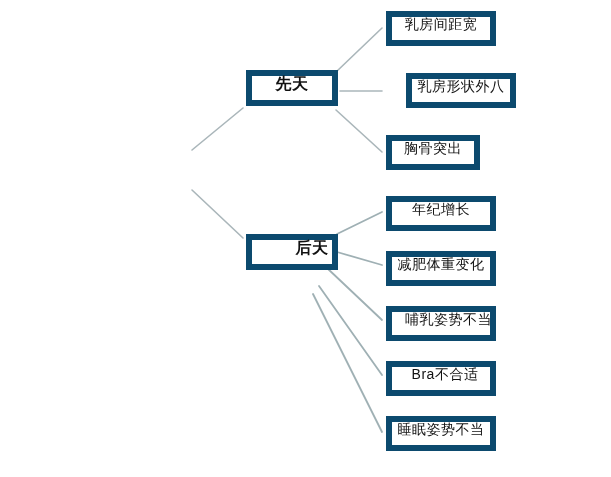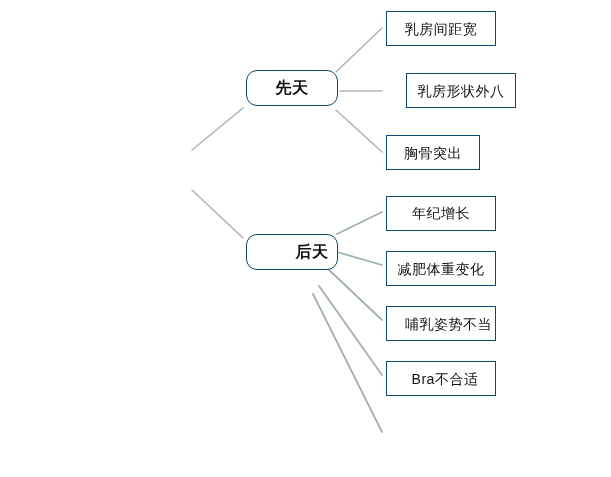--- a/index.html
+++ b/index.html
@@ -22,41 +22,39 @@
     position: absolute;
     left: 0;
     top: 0;
     width: 611px;
     height: 477px;
   }
   .node {
     position: absolute;
     box-sizing: border-box;
     background: #ffffff;
-    border: 1px solid #0c4a6e;
+    border: 6px solid #0c4a6e;
     display: flex;
-    align-items: center;
     justify-content: center;
     color: #111111;
     letter-spacing: 0.5px;
     white-space: nowrap;
     z-index: 2;
   }
   .node-label {
     display: block;
     line-height: 1;
   }
   .node-root {
     font-size: 17px;
     font-weight: 700;
   }
   .node-branch {
     font-size: 16px;
     font-weight: 700;
-    border-radius: 11px;
   }
   .node-leaf {
     font-size: 14px;
     font-weight: 500;
   }
 </style>
 </head>
 <body>
 
 <div id="diagram-root">
@@ -93,30 +91,33 @@
   </div>
 
   <div class="node node-leaf" style="left:386px; top:73px; width:110px; height:35px;margin-left:20px;">
     <span class="node-label">乳房形状外八</span>
   </div>
 
   <div class="node node-leaf" style="left:386px; top:135px; width:94px; height:35px;">
     <span class="node-label">胸骨突出</span>
   </div>
 
-  <div class="node node-leaf" style="left:386px; top:196px; width:110px; height:35px;font-family:Liberation Mono, monospace;">
+  <div class="node node-leaf" style="left:386px; top:196px; width:110px; height:35px;">
     <span class="node-label">年纪增长</span>
   </div>
 
   <div class="node node-leaf" style="left:386px; top:251px; width:110px; height:35px;">
     <span class="node-label">减肥体重变化</span>
   </div>
 
   <div class="node node-leaf" style="left:386px; top:306px; width:110px; height:35px;padding-left:15px;">
     <span class="node-label">哺乳姿势不当</span>
   </div>
 
   <div class="node node-leaf" style="left:386px; top:361px; width:110px; height:35px;padding-left:8px;">
     <span class="node-label">Bra不合适</span>
   </div>
 
+  <div class="node node-leaf" style="left:386px; top:416px; width:110px; height:35px;">
+    <span class="node-label">睡眠姿势不当</span>
+  </div>
 
 </div>
 
 </body></html>

